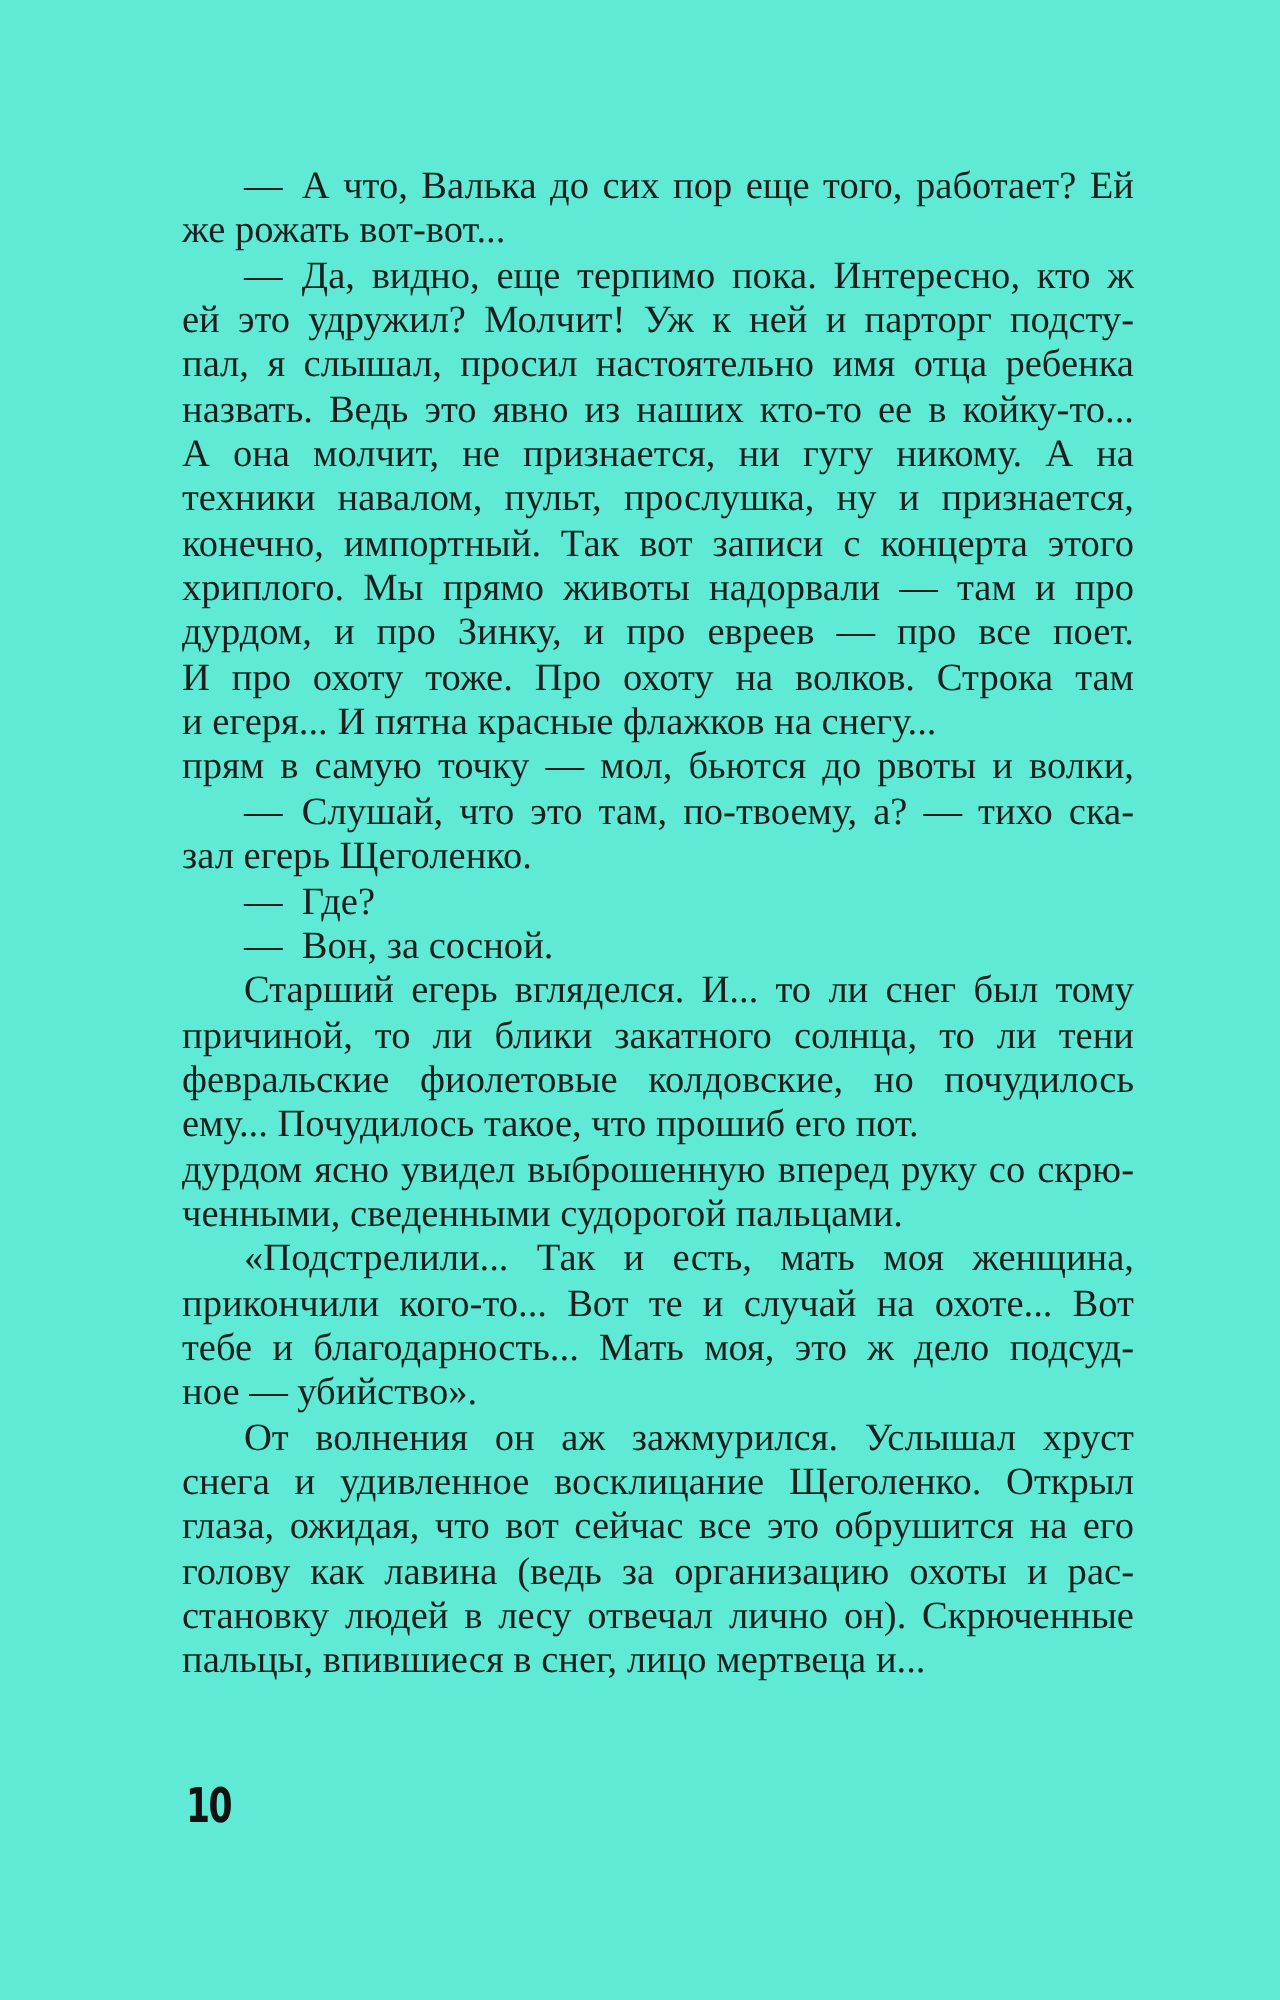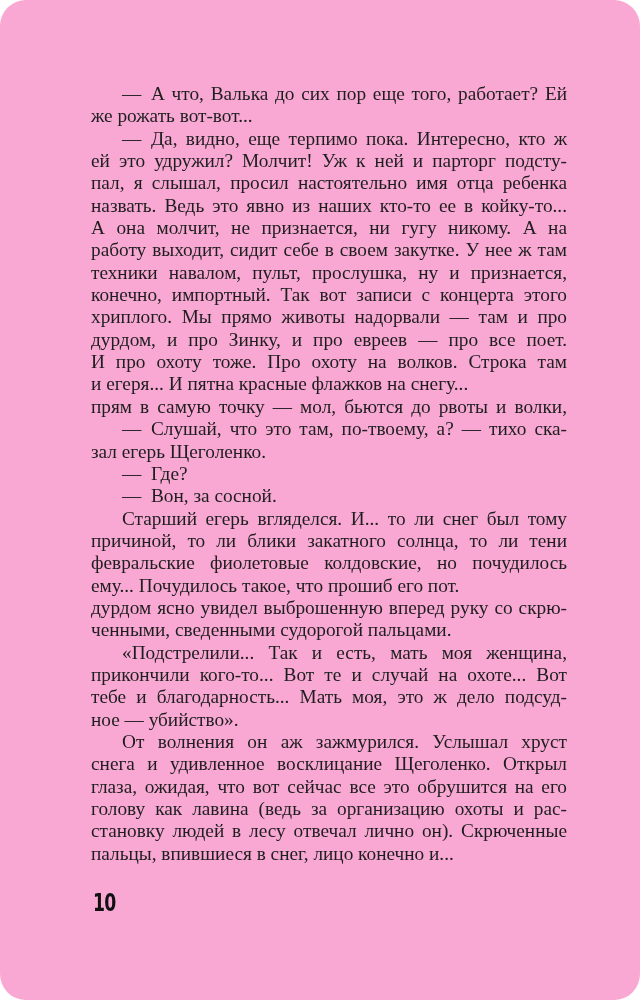--- a/index.html
+++ b/index.html
@@ -9,22 +9,21 @@
   body {
     width: 640px;
     height: 1000px;
     background: #ffffff;
     position: relative;
     overflow: hidden;
   }
   .book-page {
     position: absolute;
     inset: 0;
-    background: #f9a8d4;
-    border-radius: 26px;
+    background: #5eead4;
   }
   .text-block {
     position: absolute;
     left: 91px;
     top: 83px;
     width: 476px;
     font-family: "Liberation Serif", "DejaVu Serif", serif;
     font-size: 19.3px;
     color: #1e1e1e;
   }
@@ -60,21 +59,20 @@
 
 <div class="book-page">
   <div class="text-block" id="text-block">
       <div class="line para-start">— А что, Валька до сих пор еще того, работает? Ей</div>
       <div class="line para-end">же рожать вот-вот...</div>
       <div class="line para-start">— Да, видно, еще терпимо пока. Интересно, кто ж</div>
       <div class="line">ей это удружил? Молчит! Уж к ней и парторг подсту-</div>
       <div class="line">пал, я слышал, просил настоятельно имя отца ребенка</div>
       <div class="line">назвать. Ведь это явно из наших кто-то ее в койку-то...</div>
       <div class="line">А она молчит, не признается, ни гугу никому. А на</div>
-      <div class="line">работу выходит, сидит себе в своем закутке. У нее ж там</div>
       <div class="line">техники навалом, пульт, прослушка, ну и признается,</div>
       <div class="line">конечно, импортный. Так вот записи с концерта этого</div>
       <div class="line">хриплого. Мы прямо животы надорвали — там и про</div>
       <div class="line">дурдом, и про Зинку, и про евреев — про все поет.</div>
       <div class="line">И про охоту тоже. Про охоту на волков. Строка там</div>
       <div class="line para-end">и егеря... И пятна красные флажков на снегу...</div>
       <div class="line">прям в самую точку — мол, бьются до рвоты и волки,</div>
       <div class="line para-start">— Слушай, что это там, по-твоему, а? — тихо ска-</div>
       <div class="line para-end">зал егерь Щеголенко.</div>
       <div class="line para-start para-end">— Где?</div>
@@ -87,16 +85,16 @@
       <div class="line para-end">ченными, сведенными судорогой пальцами.</div>
       <div class="line para-start">«Подстрелили... Так и есть, мать моя женщина,</div>
       <div class="line">прикончили кого-то... Вот те и случай на охоте... Вот</div>
       <div class="line">тебе и благодарность... Мать моя, это ж дело подсуд-</div>
       <div class="line para-end">ное — убийство».</div>
       <div class="line para-start">От волнения он аж зажмурился. Услышал хруст</div>
       <div class="line">снега и удивленное восклицание Щеголенко. Открыл</div>
       <div class="line">глаза, ожидая, что вот сейчас все это обрушится на его</div>
       <div class="line">голову как лавина (ведь за организацию охоты и рас-</div>
       <div class="line">становку людей в лесу отвечал лично он). Скрюченные</div>
-      <div class="line para-end">пальцы, впившиеся в снег, лицо конечно и...</div>
+      <div class="line para-end">пальцы, впившиеся в снег, лицо мертвеца и...</div>
     </div>
   <div class="page-number">10</div>
 </div>
 
 </body></html>

